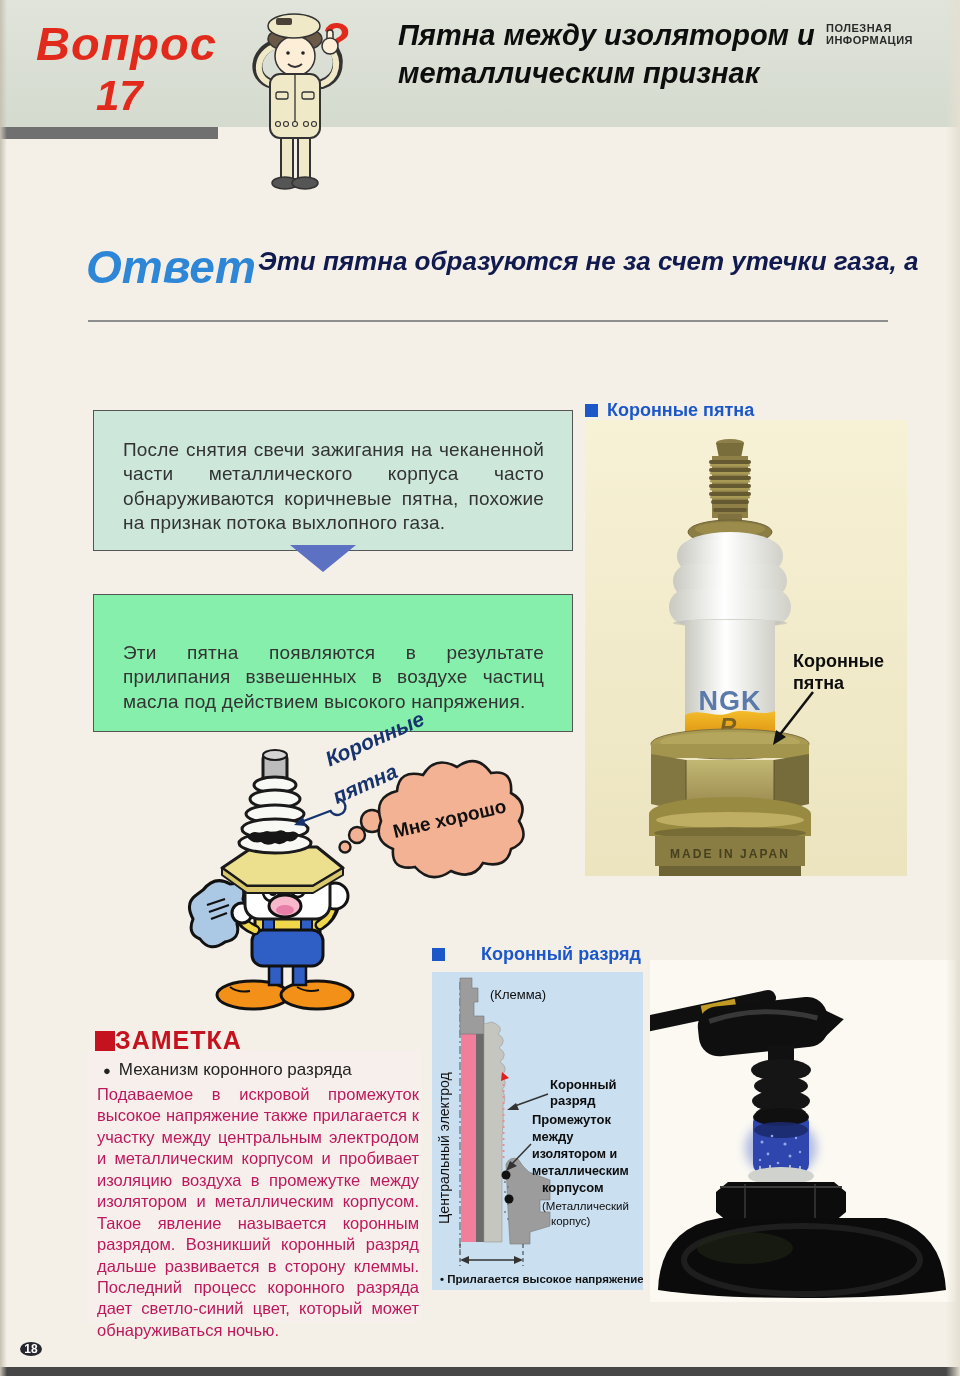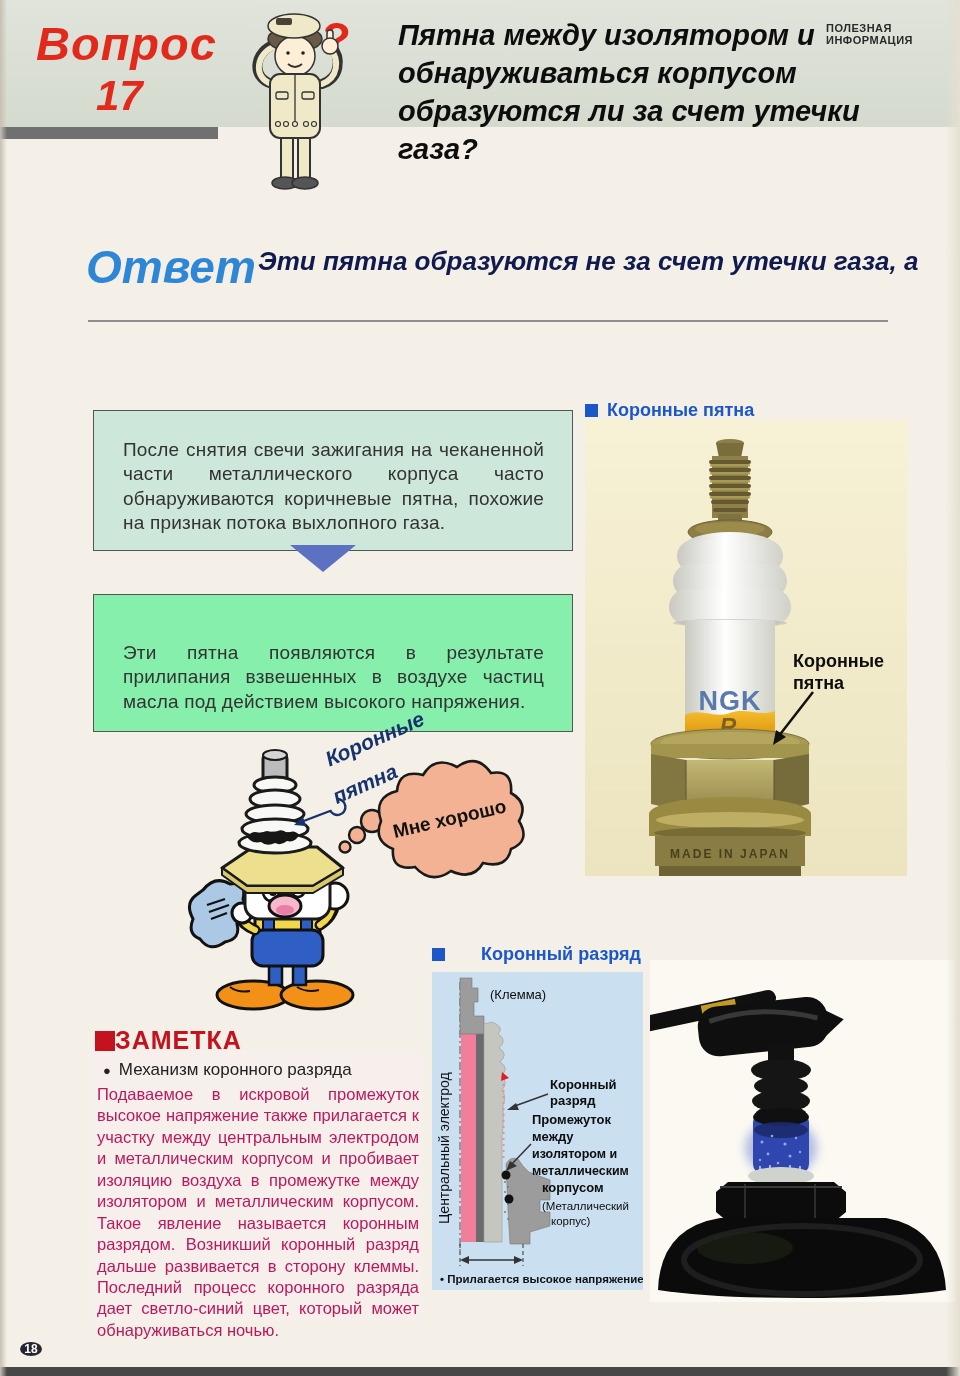--- a/index.html
+++ b/index.html
@@ -81,22 +81,21 @@
 
 <div class="page">
 
   <div class="abs header-band"></div>
   <div class="abs q-label">Вопрос</div>
   <div class="abs q-num">17</div>
   <div class="abs gray-bar"></div>
   <div class="abs info-tag">ПОЛЕЗНАЯ ИНФОРМАЦИЯ</div>
   <div class="abs title">
     <div>Пятна между изолятором и</div>
-    <div>обнаруживаться корпусом</div>
-    <div>образуются ли за счет утечки газа?</div>
+    <div>металлическим признак</div>
   </div>
   <div class="abs q-mark">?</div>
 
   <svg class="abs" style="left:232px;top:6px;" width="130" height="186" viewBox="0 0 130 186">
     <path d="M40,78 C18,72 22,44 44,38" fill="none" stroke="#333" stroke-width="10" stroke-linecap="round"></path>
     <path d="M40,78 C20,72 24,46 44,40" fill="none" stroke="#efe9c8" stroke-width="6" stroke-linecap="round"></path>
     <path d="M90,78 C108,72 110,52 99,40" fill="none" stroke="#333" stroke-width="10" stroke-linecap="round"></path>
     <path d="M90,78 C106,72 108,54 98,42" fill="none" stroke="#efe9c8" stroke-width="6" stroke-linecap="round"></path>
     <rect x="95" y="24" width="6" height="14" rx="3" fill="#fdeed8" stroke="#333" stroke-width="1.5"></rect>
     <circle cx="98" cy="40" r="8" fill="#fdeed8" stroke="#333" stroke-width="1.5"></circle>

